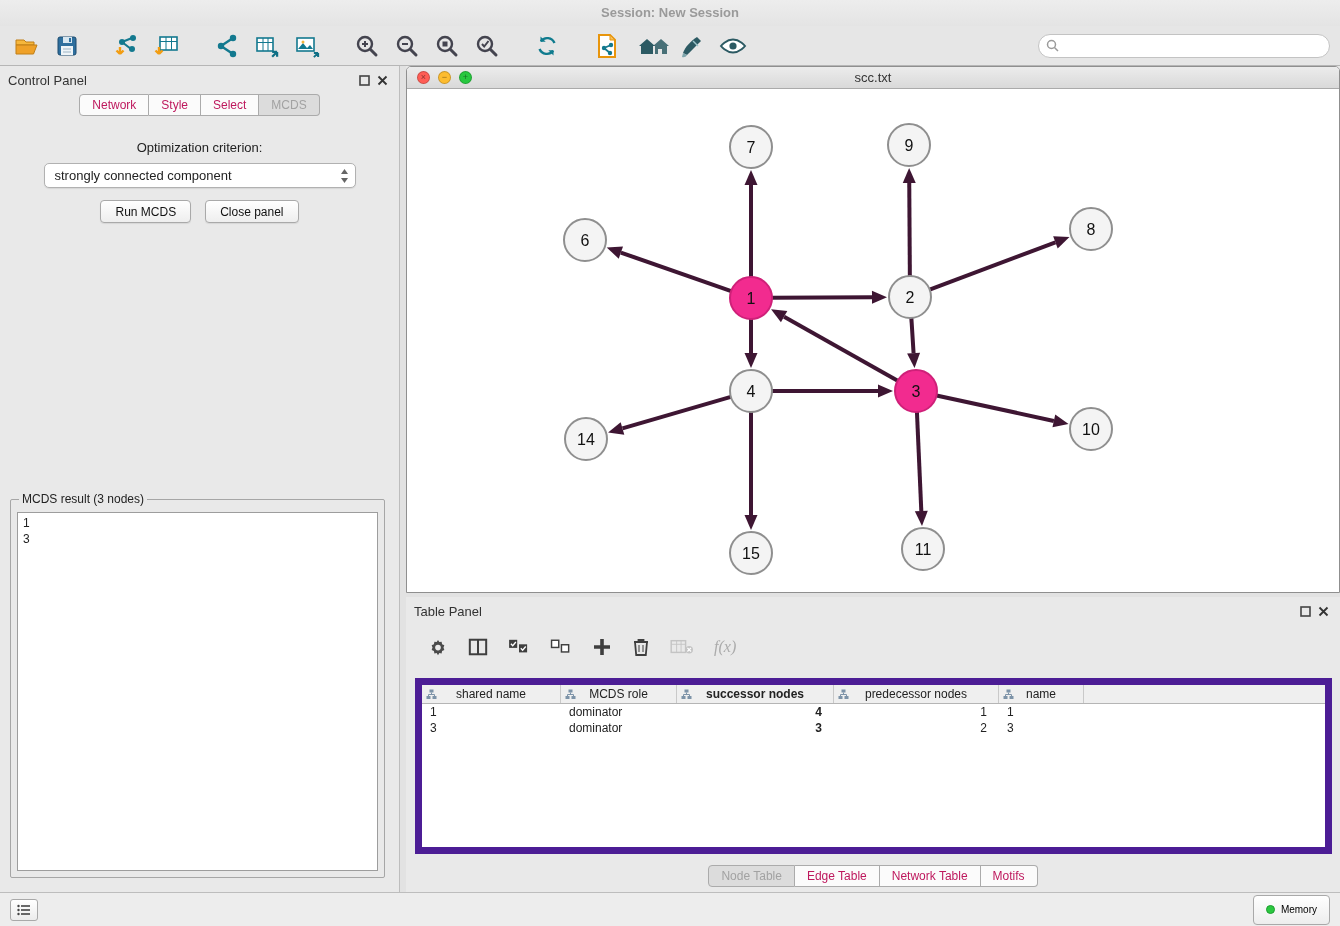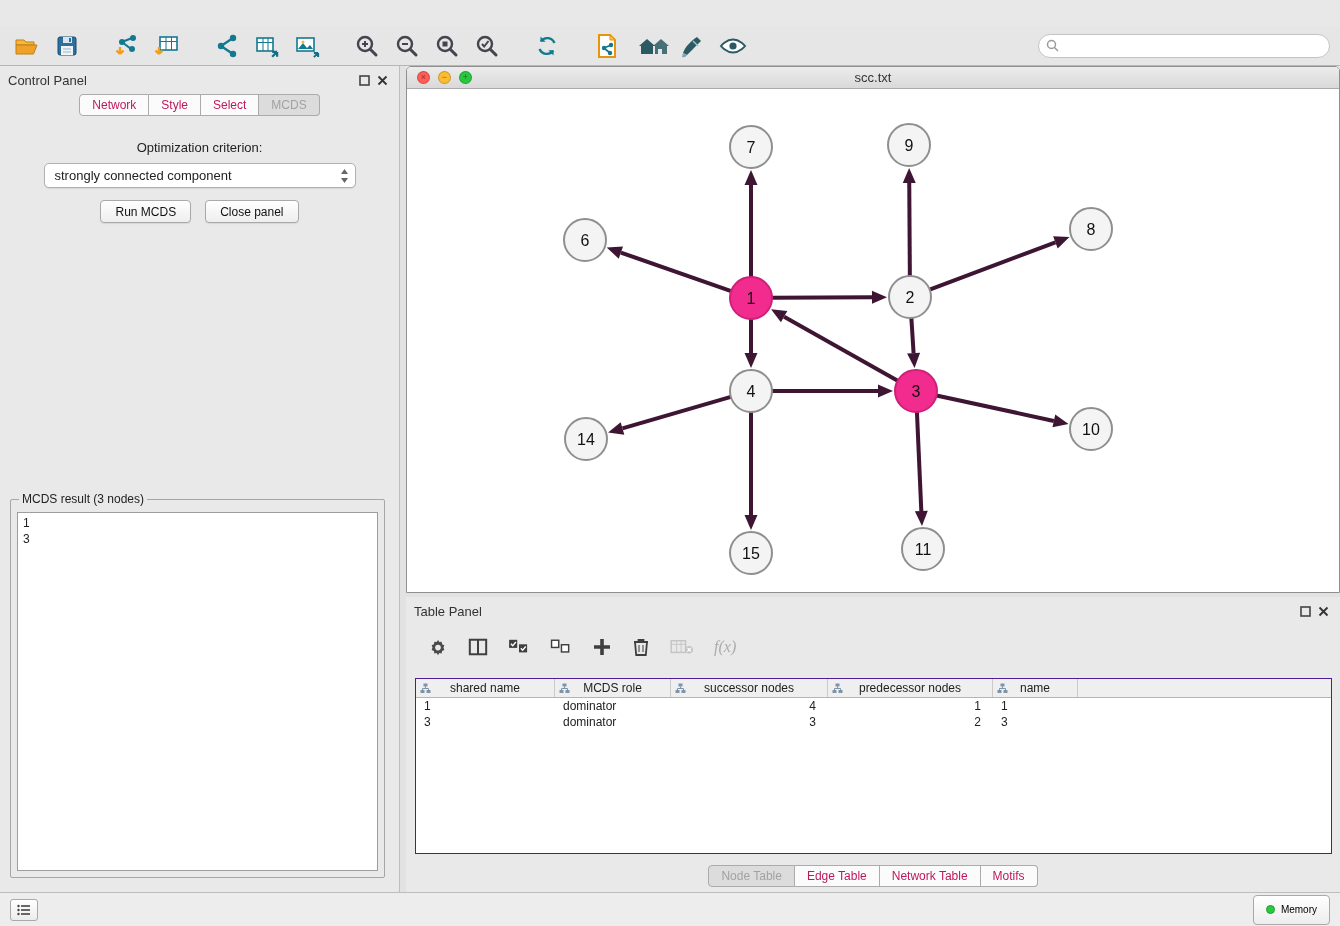--- a/index.html
+++ b/index.html
@@ -77,47 +77,50 @@
   .nw-canvas { width:932px; height:503px; background:#fff; }
 
   .h-splitter { position:absolute; left:0; top:527px; width:934px; height:4px; background:#e2e2e2; }
 
   
   .table-panel { position:absolute; left:0; top:531px; width:934px; height:295px; background:#e9e9e9; }
   .tp-toolbar { height:44px; display:flex; align-items:center; gap:20px; padding-left:22px; }
   .tp-btn { border:none; background:transparent; padding:0; display:flex; align-items:center; justify-content:center; }
   .fx-label { font-family:"Liberation Serif", serif; font-style:italic; font-size:16px; color:#ababab; }
   .table-region { position:absolute; left:9px; right:8px; top:81px; height:176px;
-    background:#fff; border:1px solid #4c1d95; overflow:hidden; }
+    background:#fff; border:7px solid #4c1d95; overflow:hidden; }
   .thead { display:flex; height:19px; background:#efefef; border-bottom:1px solid #b5b5b5; }
   .th { position:relative; display:flex; align-items:center; justify-content:center;
     font-size:12px; color:#222; border-right:1px solid #c9c9c9; cursor:default; }
   .th .sort-ic { position:absolute; left:4px; top:4px; }
   .trow { display:flex; height:16px; font-size:12px; }
   .td { padding:0 8px; overflow:hidden; white-space:nowrap; line-height:16px; }
   .td.num { text-align:right; padding-right:12px; }
-  .c0{width:139px;} .c1{width:116px;} .c2{width:157px;} .c3{width:165px;} .c4{width:85px;} .cf{flex:1; border-right:none;}
+  .c0{width:139px;} .c1{width:116px;} .c2{width:157px;font-weight:bold;} .c3{width:165px;} .c4{width:85px;} .cf{flex:1; border-right:none;}
   .tp-tabs { position:absolute; left:0; right:0; top:268px; display:flex; justify-content:center; }
 
   
   .statusbar { position:absolute; left:0; bottom:0; width:1340px; height:34px;
     background:#ededed; border-top:1px solid #bdbdbd; display:flex; align-items:center; padding:0 10px; }
   .sb-left-btn { width:28px; height:22px; background:linear-gradient(#fff,#ececec);
     border:1px solid #a9a9a9; border-radius:3px; display:flex; align-items:center; justify-content:center; }
   .memory-btn { margin-left:auto; height:30px; padding:0 12px; display:flex; align-items:center; gap:6px;
     background:linear-gradient(#ffffff,#ededed); border:1px solid #a9a9a9; border-radius:4px; font-size:10px; }
   .mem-dot { width:9px; height:9px; border-radius:50%; background:#2bc840; border:1px solid #1d9e30; }
 
   svg { display:block; }
 </style>
 </head>
 <body>
 
 <div id="app">
 
+  <div class="titlebar">
+    <span>Session: New Session</span>
+  </div>
 
   <div class="toolbar">
     <div class="tb-group">
       <button class="icon-btn">
         <span>
           <svg width="28" height="26" viewBox="0 0 28 26">
               <path d="M3 7h8l2 2h8v3H3z" fill="#f6b73c" stroke="#c07f17"></path>
               <path d="M3 12h21l-3.5 9H3z" fill="#efa128" stroke="#c07f17"></path>
             </svg>
         </span>

